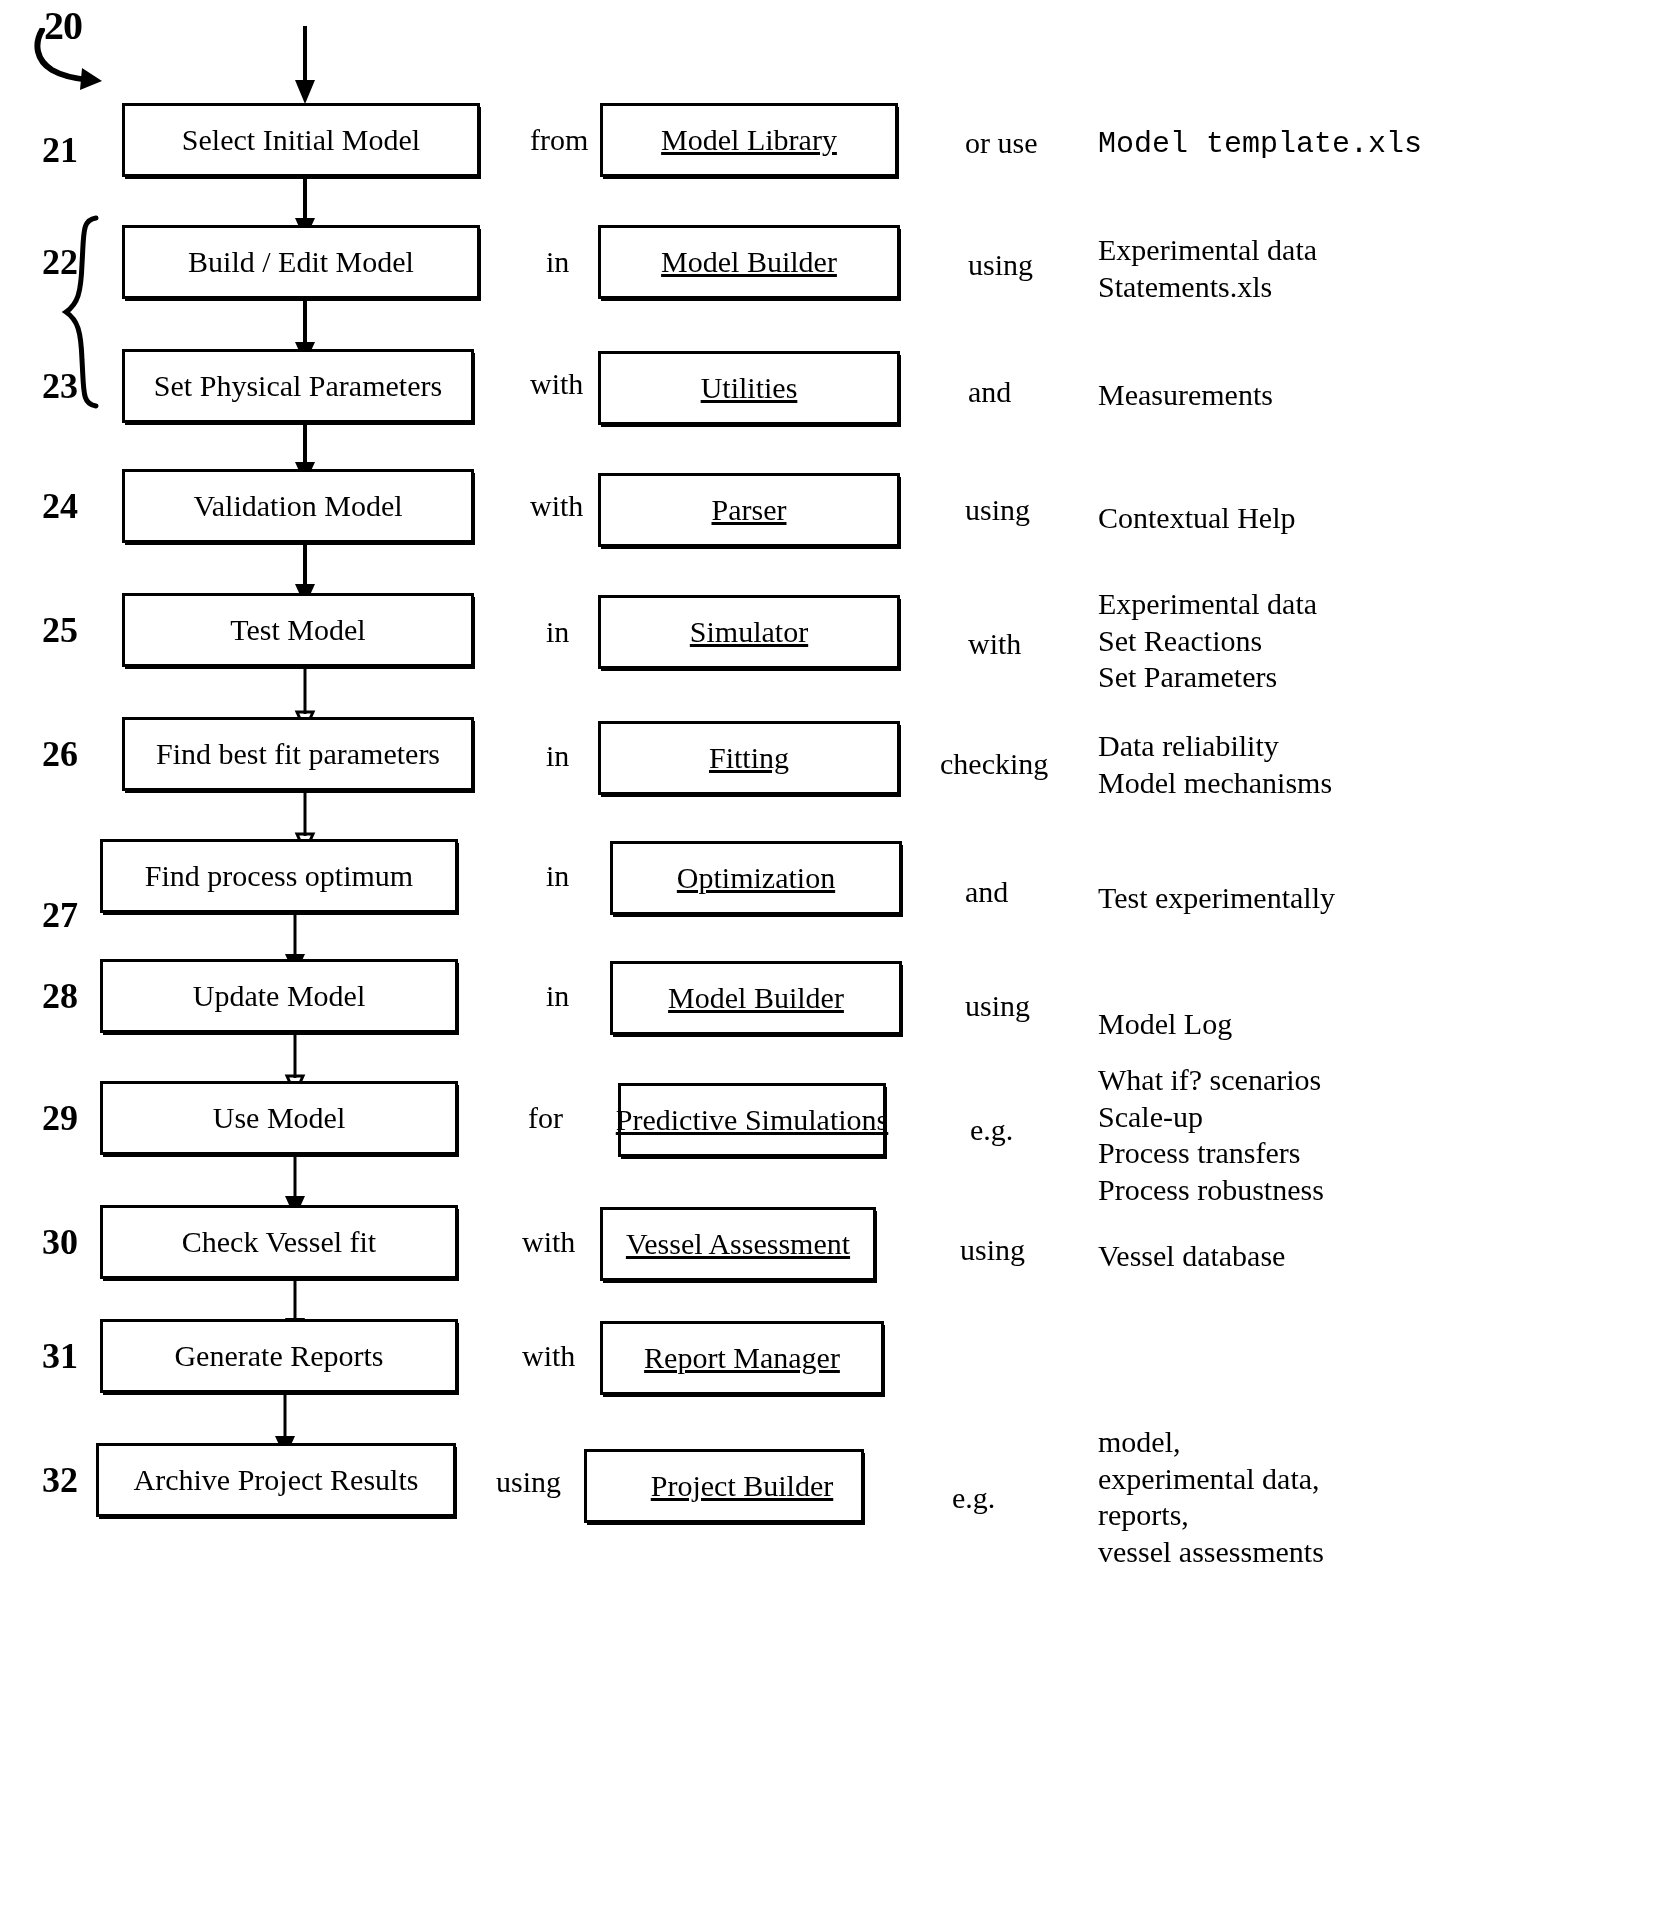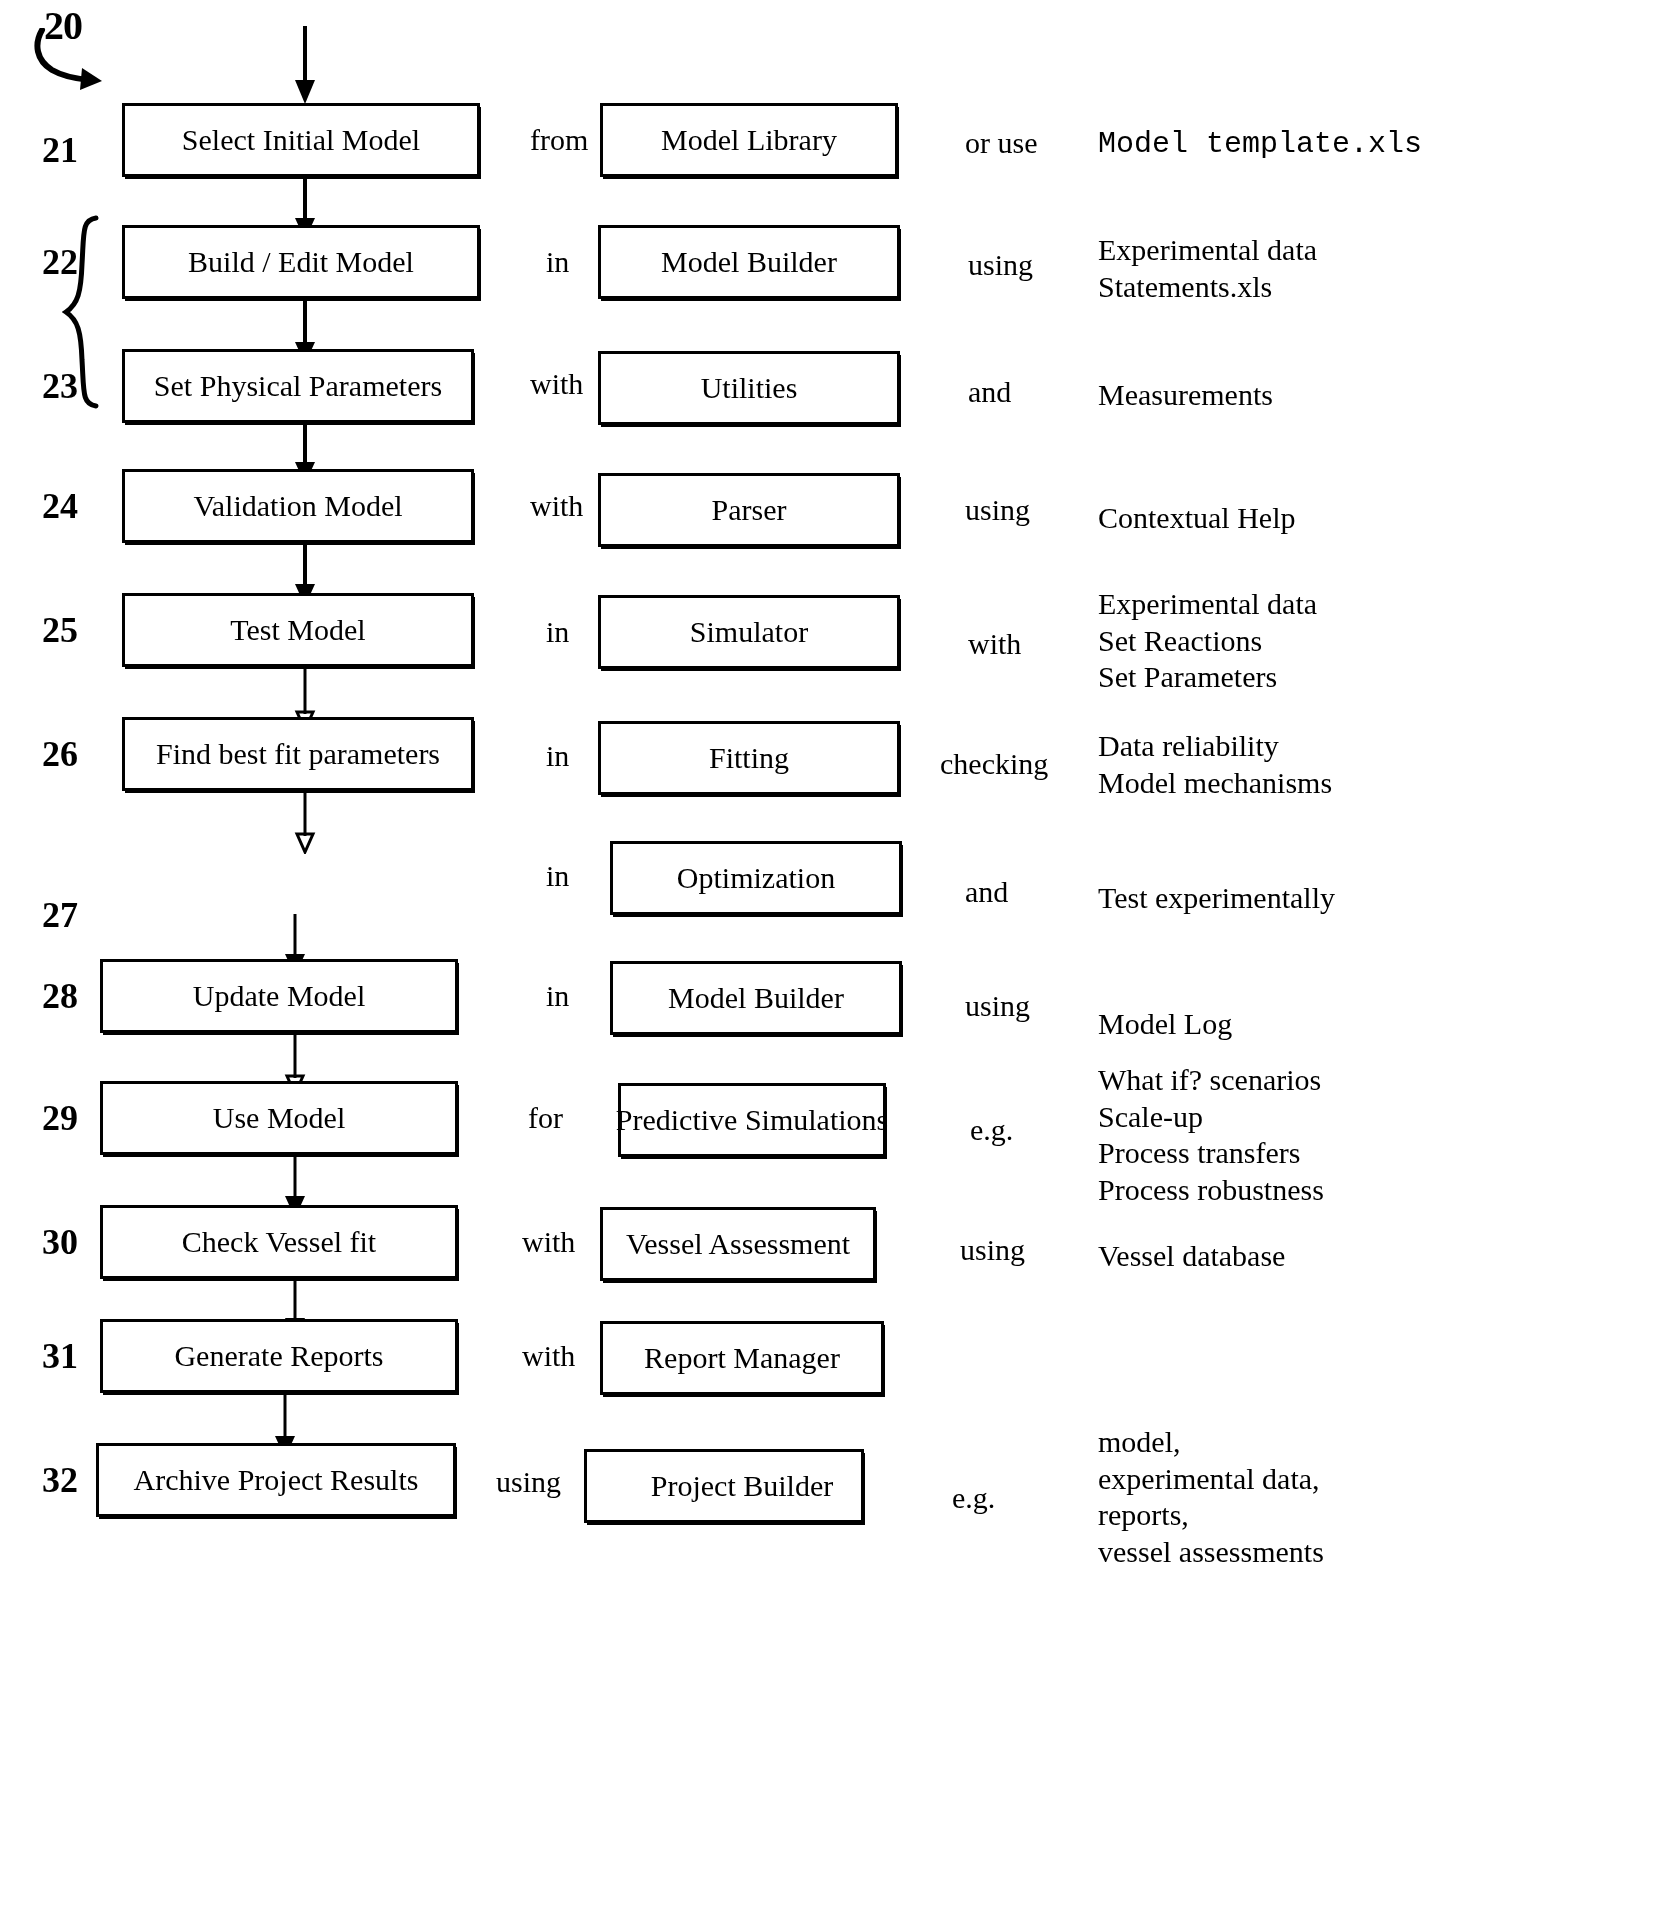--- a/index.html
+++ b/index.html
@@ -76,21 +76,21 @@
     box-shadow: 2px 3px 0 -1px #000;
   }
   .box span {
     font-size: 30px;
     font-family: "Liberation Serif", serif;
     white-space: nowrap;
     line-height: 1.05;
     padding: 0 6px;
   }
   .box.action  { left: 122px; width: 358px; height: 74px; }
-  .box.tool    { left: 610px; width: 292px; height: 74px; }
+  .box.tool    { left: 610px; width: 292px; height: 74px; text-decoration: underline; }
 
   
   .box.tool.w-wide   { left: 600px; width: 298px; }
   .box.tool.w-wider  { left: 598px; width: 302px; }
   .box.action.a-narrow { left: 122px; width: 352px; }
   .box.action.a-short  { left: 100px; width: 358px; }
   .box.action.a-shift  { left: 112px; width: 360px; }
 
   
   .conn {
@@ -251,20 +251,23 @@
 Model mechanisms</div>
 
   <div class="varrow" style="left:292px; top:792px; height:62px;">
     <svg width="26" height="62" viewBox="0 0 26 62">
       <line x1="13" y1="0" x2="13" y2="44" stroke="#000" stroke-width="3"></line>
       <polygon points="5,42 21,42 13,60" fill="none" stroke="#000" stroke-width="3"></polygon>
     </svg>
   </div>
 
   <div class="step-num" style="top:876px;margin-top:39px;">27</div>
+  <div class="box action a-short" style="top:876px;">
+    <span>Find process optimum</span>
+  </div>
   <div class="conn" style="left:546px; top:876px;">in</div>
   <div class="box tool" style="top:878px;">
     <span>Optimization</span>
   </div>
   <div class="conn" style="left:965px; top:892px;">and</div>
   <div class="note" style="top:880px;">Test experimentally</div>
 
   <div class="varrow" style="left:282px; top:914px; height:64px;">
     <svg width="26" height="64" viewBox="0 0 26 64">
       <line x1="13" y1="0" x2="13" y2="44" stroke="#000" stroke-width="3"></line>

